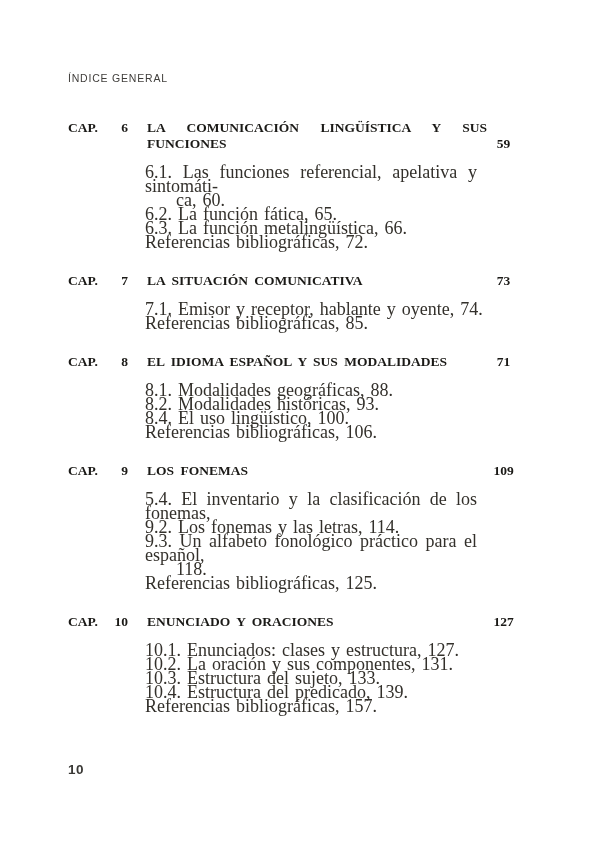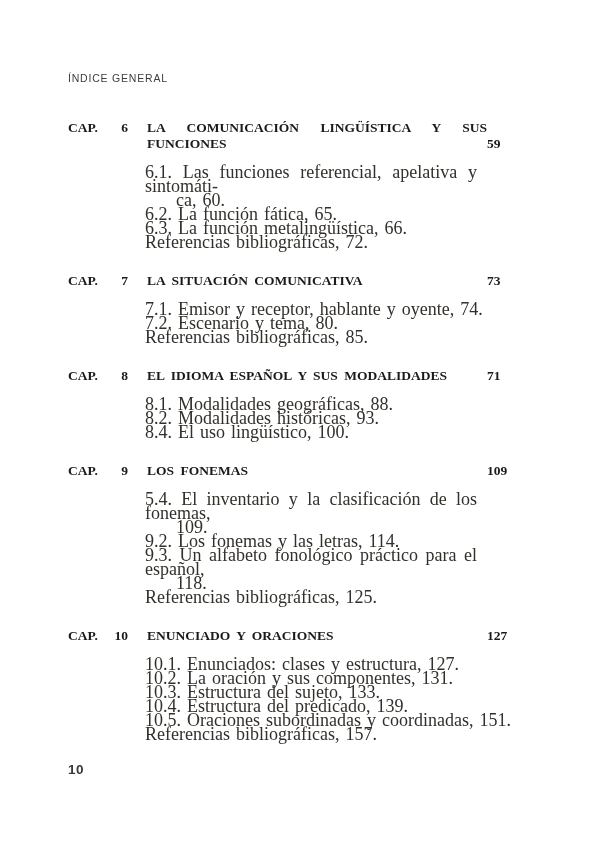--- a/index.html
+++ b/index.html
@@ -24,21 +24,21 @@
   .chapter { margin-bottom:24px; }
   .chapter-head {
     display:grid;
     grid-template-columns:38px 22px 359px 33px;
     font-weight:bold; font-size:13.5px; line-height:16px;
     color:#1b1a17; word-spacing:3px;
     margin-bottom:13px;
   }
   .chapter-head .num  { text-align:right; }
   .chapter-head .title{ padding-left:19px; text-align:justify; }
-  .chapter-head .page { text-align:left; align-self:end; }
+  .chapter-head .page { text-align:center; align-self:end; }
   .items {
     padding-left:77px; width:332px;
     font-size:18px; line-height:14px;
     word-spacing:1.5px; color:#33302b;
   }
   .line { white-space:nowrap; }
   .line.stretch { text-align:justify; text-align-last:justify; white-space:normal; }
   .line.cont { padding-left:31px; }
   .folio {
     position:absolute; left:68px; top:762px;
@@ -81,23 +81,20 @@
           <span class="cap">CAP.</span>
           <span class="num">7</span>
           <span class="title">LA SITUACIÓN COMUNICATIVA</span>
           <span class="page">73</span>
         </div>
         <div class="items">
           <div class="item">
             <div class="line">7.1. Emisor y receptor, hablante y oyente, 74.</div>
           </div>
           <div class="item">
-            <div class="line">7.2. Escenario y tema, 80.</div>
-          </div>
-          <div class="item">
             <div class="line">Referencias bibliográficas, 85.</div>
           </div>
         </div>
       </div>
       <div class="chapter">
         <div class="chapter-head">
           <span class="cap">CAP.</span>
           <span class="num">8</span>
           <span class="title">EL IDIOMA ESPAÑOL Y SUS MODALIDADES</span>
           <span class="page">71</span>
@@ -105,33 +102,35 @@
         <div class="items">
           <div class="item">
             <div class="line">8.1. Modalidades geográficas, 88.</div>
           </div>
           <div class="item">
             <div class="line">8.2. Modalidades históricas, 93.</div>
           </div>
           <div class="item">
             <div class="line">8.4. El uso lingüístico, 100.</div>
           </div>
+          <div class="item">
+            <div class="line">Referencias bibliográficas, 106.</div>
+          </div>
         </div>
       </div>
       <div class="chapter">
         <div class="chapter-head">
           <span class="cap">CAP.</span>
           <span class="num">9</span>
           <span class="title">LOS FONEMAS</span>
           <span class="page">109</span>
         </div>
         <div class="items">
           <div class="item">
             <div class="line stretch">5.4. El inventario y la clasificación de los fonemas,</div>
-            <div class="line cont">109.</div>
           </div>
           <div class="item">
             <div class="line">9.2. Los fonemas y las letras, 114.</div>
           </div>
           <div class="item">
             <div class="line stretch">9.3. Un alfabeto fonológico práctico para el español,</div>
             <div class="line cont">118.</div>
           </div>
           <div class="item">
             <div class="line">Referencias bibliográficas, 125.</div>
@@ -152,23 +151,20 @@
           <div class="item">
             <div class="line">10.2. La oración y sus componentes, 131.</div>
           </div>
           <div class="item">
             <div class="line">10.3. Estructura del sujeto, 133.</div>
           </div>
           <div class="item">
             <div class="line">10.4. Estructura del predicado, 139.</div>
           </div>
           <div class="item">
-            <div class="line">10.5. Oraciones subordinadas y coordinadas, 151.</div>
-          </div>
-          <div class="item">
             <div class="line">Referencias bibliográficas, 157.</div>
           </div>
         </div>
       </div>
     </div>
 
   <div class="folio">10</div>
 </div>
 
 </body></html>

